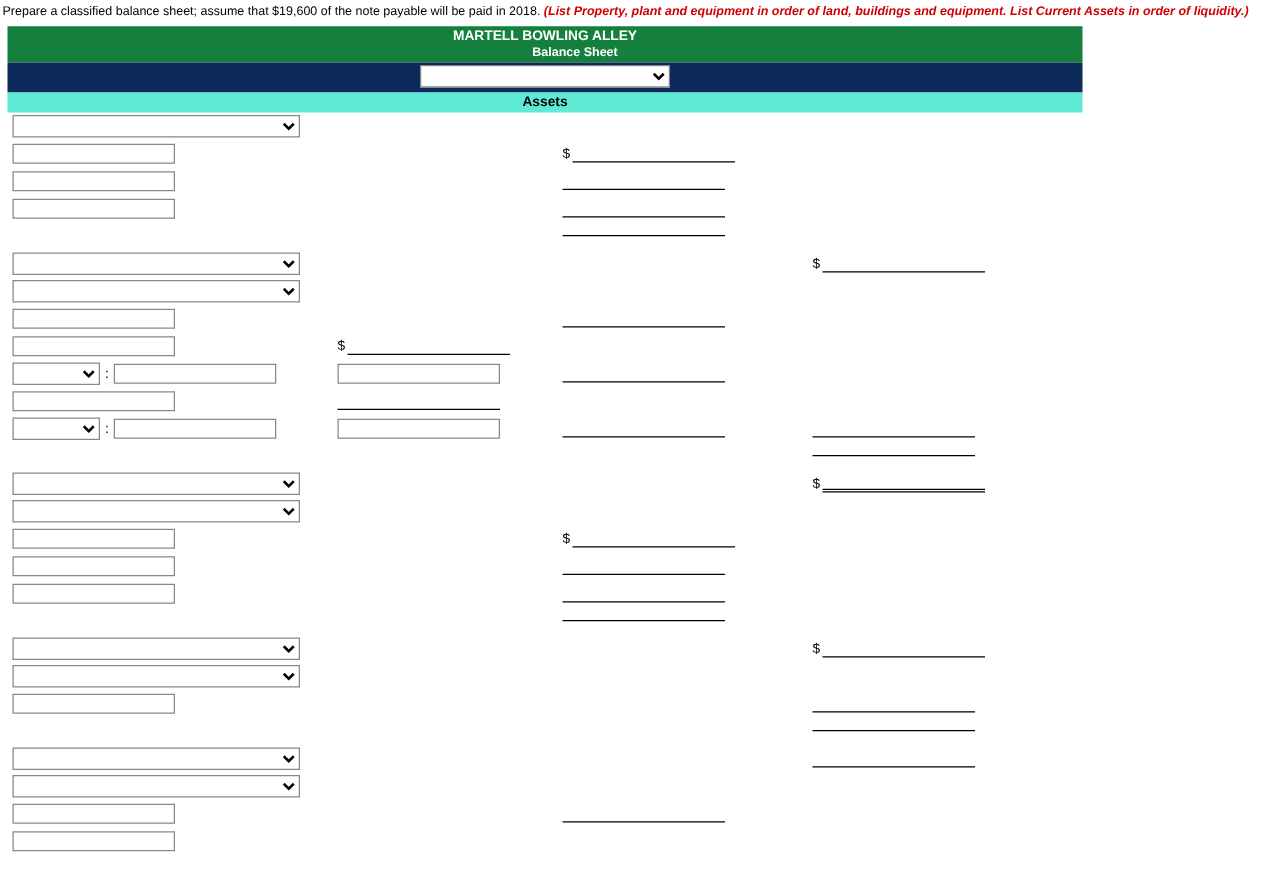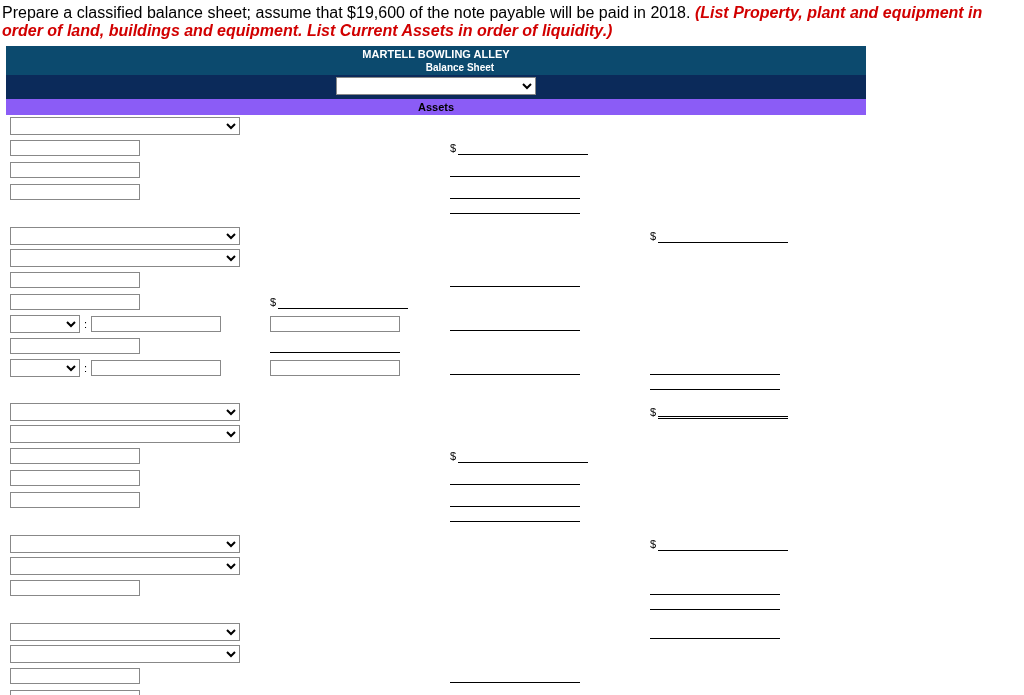--- a/index.html
+++ b/index.html
@@ -7,52 +7,52 @@
     margin: 0;
     padding: 0;
     font-family: Arial, sans-serif;
     font-size: 11px;
     background: #fff;
     color: #000;
   }
   .page { width: 1024px; }
   .instruction {
     padding: 4px 6px 6px 2px;
-    font-size: 16px;
+    font-size: 10px;
   }
   .instruction .red {
     color: #d10000;
     font-style: italic;
     font-weight: bold;
   }
   .sheet {
     width: 860px;
     margin-left: 6px;
   }
   .title-bar {
-    background: #0c4a6e;
+    background: #15803d;
     color: #fff;
     text-align: center;
     font-weight: bold;
     padding: 2px 0 1px 0;
     font-size: 11px;
     line-height: 13px;
   }
   .title-bar .sub {
     font-weight: bold;
     font-size: 10px;
     margin-left: 48px;
   }
   .date-row {
     background: #0b2a5a;
     text-align: center;
     padding: 2px 0 4px 0;
   }
   .section-hdr {
-    background: #8b5cf6;
+    background: #5eead4;
     text-align: center;
     font-weight: bold;
     font-size: 11px;
     padding: 2px 12px;
   }
   select.wide {
     width: 230px;
     height: 18px;
     font-size: 11px;
     background: #fff;

